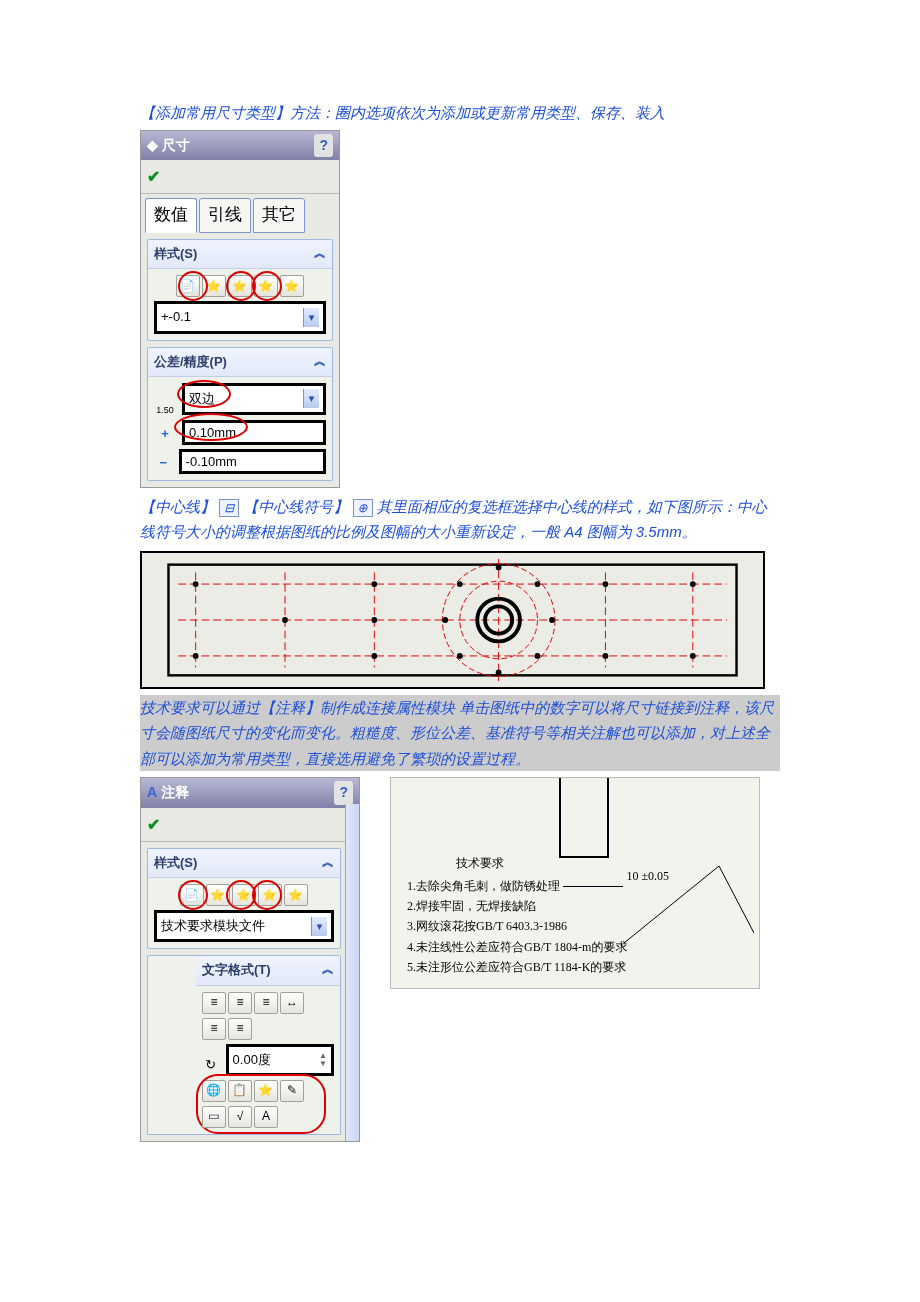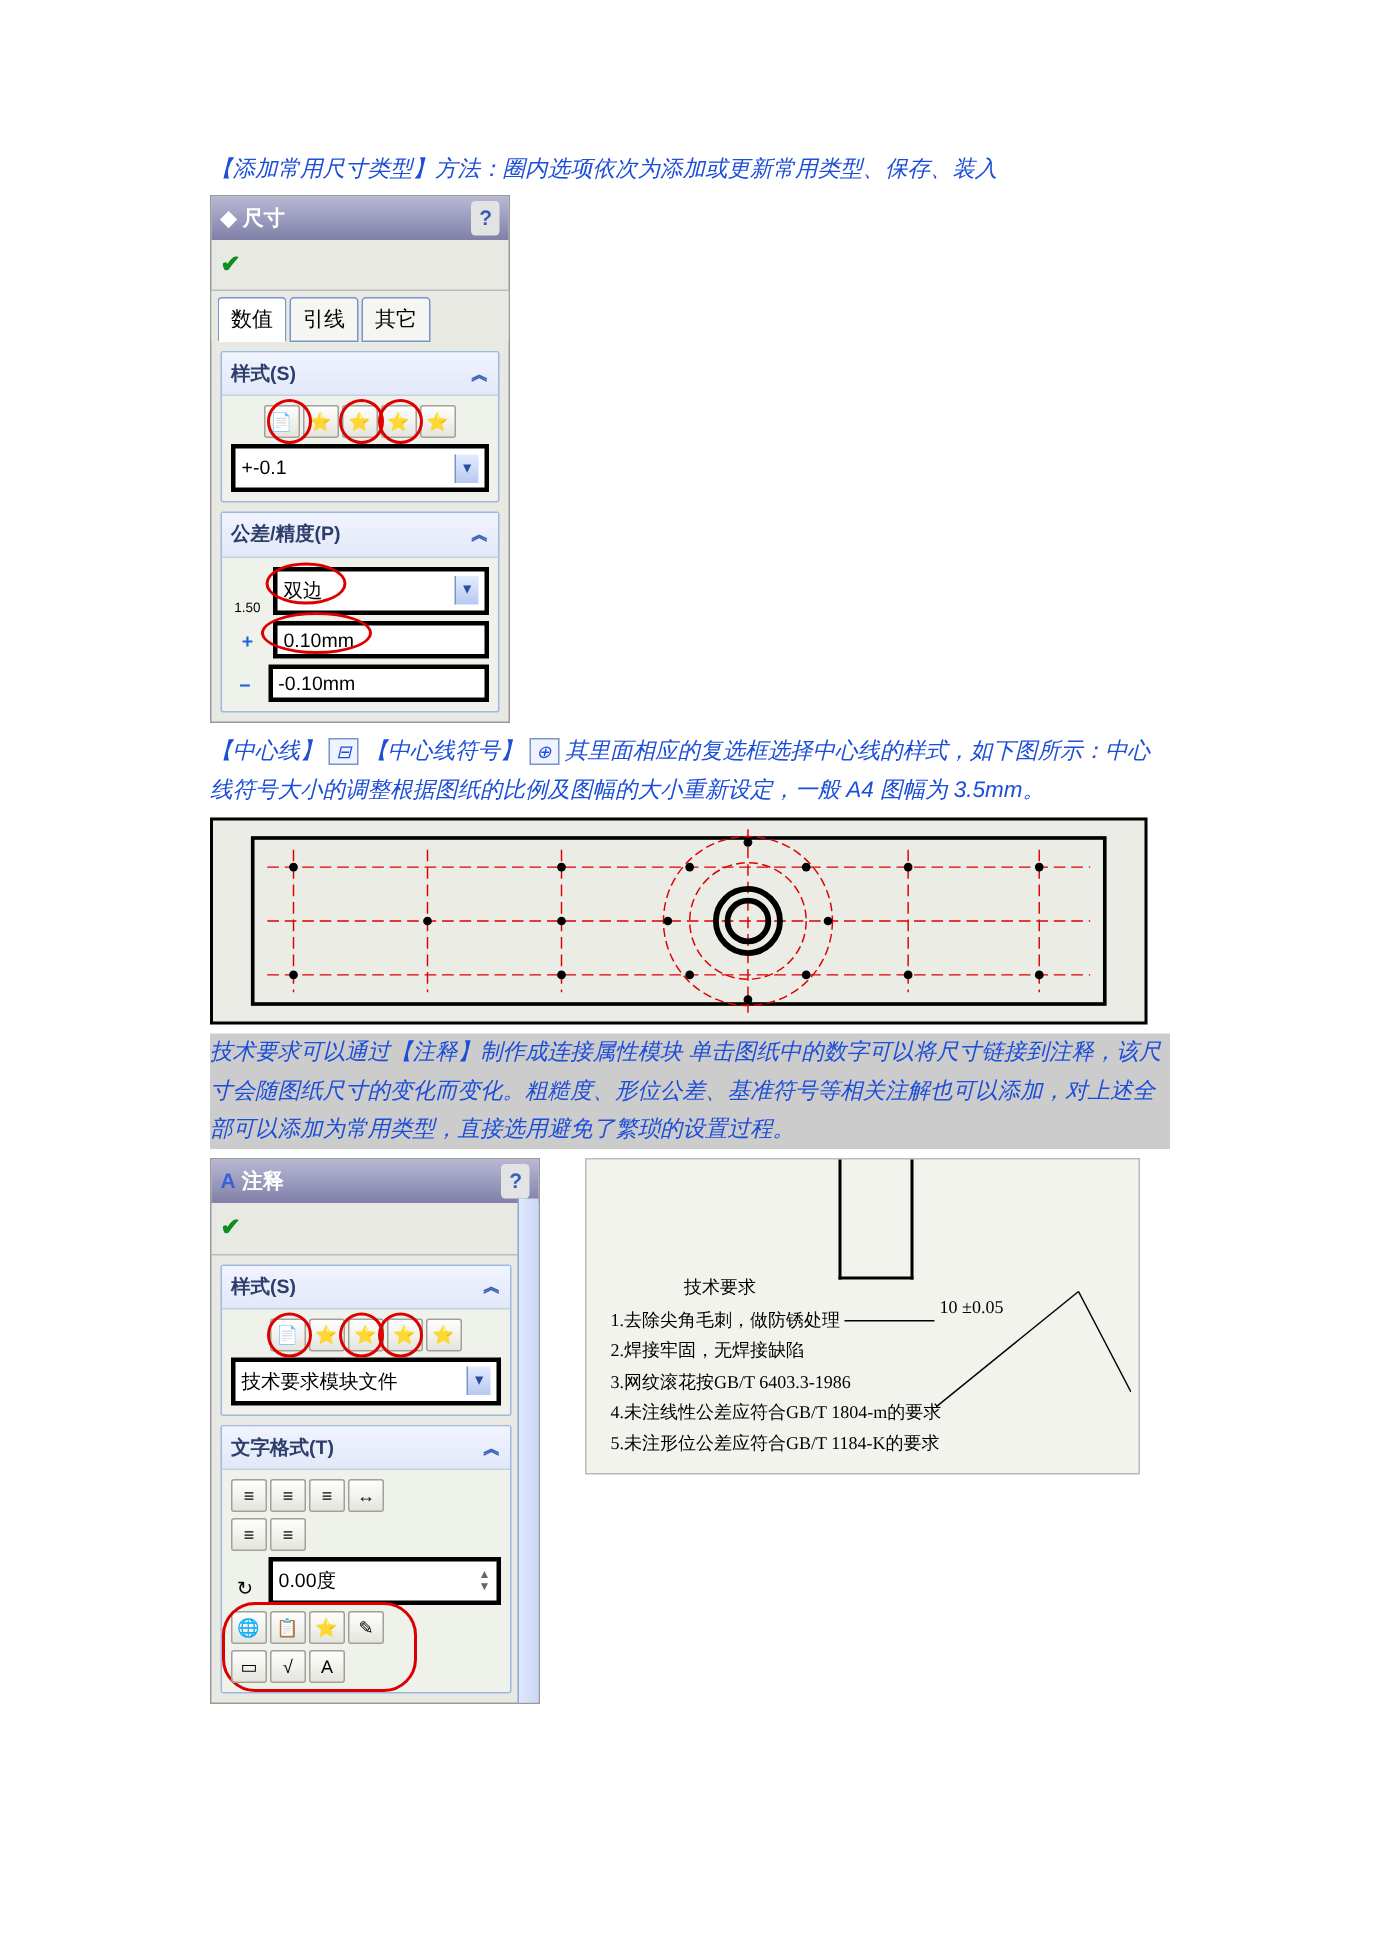--- a/index.html
+++ b/index.html
@@ -7,24 +7,24 @@
     .para { margin-bottom: 4px; color: #1d4ed8; font-style: italic; }
     .highlight { background: #cccccc; }
     
     
     .panel { width: 200px; background: #e9e9e4; border: 1px solid #999; margin-bottom: 6px; }
     .titlebar { display: flex; align-items: center; padding: 3px 6px; background: linear-gradient(#b8b8d4,#8080a8); color: #fff; font-weight: bold; font-size: 14px; gap: 4px; }
     .titlebar .help { margin-left: auto; color: #355fbf; background: #e3e3e3; padding: 0 5px; border-radius: 3px; font-weight: bold; }
     .ok-row { padding: 3px 6px; border-bottom: 1px solid #bbb; }
     .ok-check { color: #0b8f1e; font-size: 16px; font-weight: bold; }
     .tabrow { display: flex; gap: 2px; padding: 4px 4px 0; background: #e9e9e4; }
-    .tab { border: 1px solid #7a95c9; background: #f5f5f2; padding: 2px 8px; font-size: 14px; border-radius: 3px 3px 0 0; }
+    .tab { border: 1px solid #7a95c9; background: #f5f5f2; padding: 2px 8px; font-size: 17px; border-radius: 3px 3px 0 0; }
     .tab.active { background: #fff; border-bottom-color: #fff; }
     .group { margin: 6px; border: 1px solid #9fb8e0; border-radius: 2px; background: #eff1eb; }
-    .group-hd { display: flex; align-items: center; padding: 3px 6px; font-size: 13px; font-weight: bold; color: #2d3e6a; background: linear-gradient(#f0f4ff,#e2e8f7); border-bottom: 1px solid #c2cfe6; }
+    .group-hd { display: flex; align-items: flex-start; padding: 3px 6px; font-size: 13px; font-weight: bold; color: #2d3e6a; background: linear-gradient(#f0f4ff,#e2e8f7); border-bottom: 1px solid #c2cfe6; }
     .group-hd .chev { margin-left: auto; color: #3a62b8; font-size: 12px; }
     .group-bd { padding: 6px; display: flex; flex-direction: column; gap: 4px; }
     .iconrow { display: flex; gap: 2px; justify-content: center; position: relative; }
     .ibtn { width: 24px; height: 22px; background: linear-gradient(#fefefe,#e5e5de); border: 1px solid #a1a19a; border-radius: 2px; display:flex;align-items:center;justify-content:center; font-size:12px; }
     .sel, .inp { width: 100%; border: 3px solid #000000; background: #fff; padding: 2px 4px; font-size: 13px; }
     .sel { display:flex; align-items:center; }
     .sel .dd { margin-left:auto; width:16px;text-align:center;background:linear-gradient(#e3ecff,#b7c9f0);border-left:1px solid #7a95c9;color:#2a4d9f;font-size:11px; }
     .rowf { display:flex; align-items:flex-end; gap:6px; }
     .rowf .ic { width:22px; text-align:center; font-size:13px; }
     .plus { color:#1a66d6; font-weight:bold; font-size:16px;}
@@ -194,21 +194,21 @@
           <div class="circ" style="left:24px;top:-4px;width:30px;height:30px;"></div>
           <div class="circ" style="left:72px;top:-4px;width:30px;height:30px;"></div>
           <div class="circ" style="left:98px;top:-4px;width:30px;height:30px;"></div>
         </div>
         <div class="sel">
           <span>技术要求模块文件</span>
           <span class="dd">▾</span>
         </div>
       </div>
     </div>
-    <div class="group" style="margin-right:18px;">
+    <div class="group" style="margin-right:18px;padding-left:48px;">
       <div class="group-hd">
         <span>文字格式(T)</span>
         <span class="chev">︽</span>
       </div>
       <div class="group-bd">
         <div class="iconrow" style="justify-content:flex-start;">
           <div class="ibtn">≡</div>
           <div class="ibtn">≡</div>
           <div class="ibtn">≡</div>
           <div class="ibtn">↔</div>

